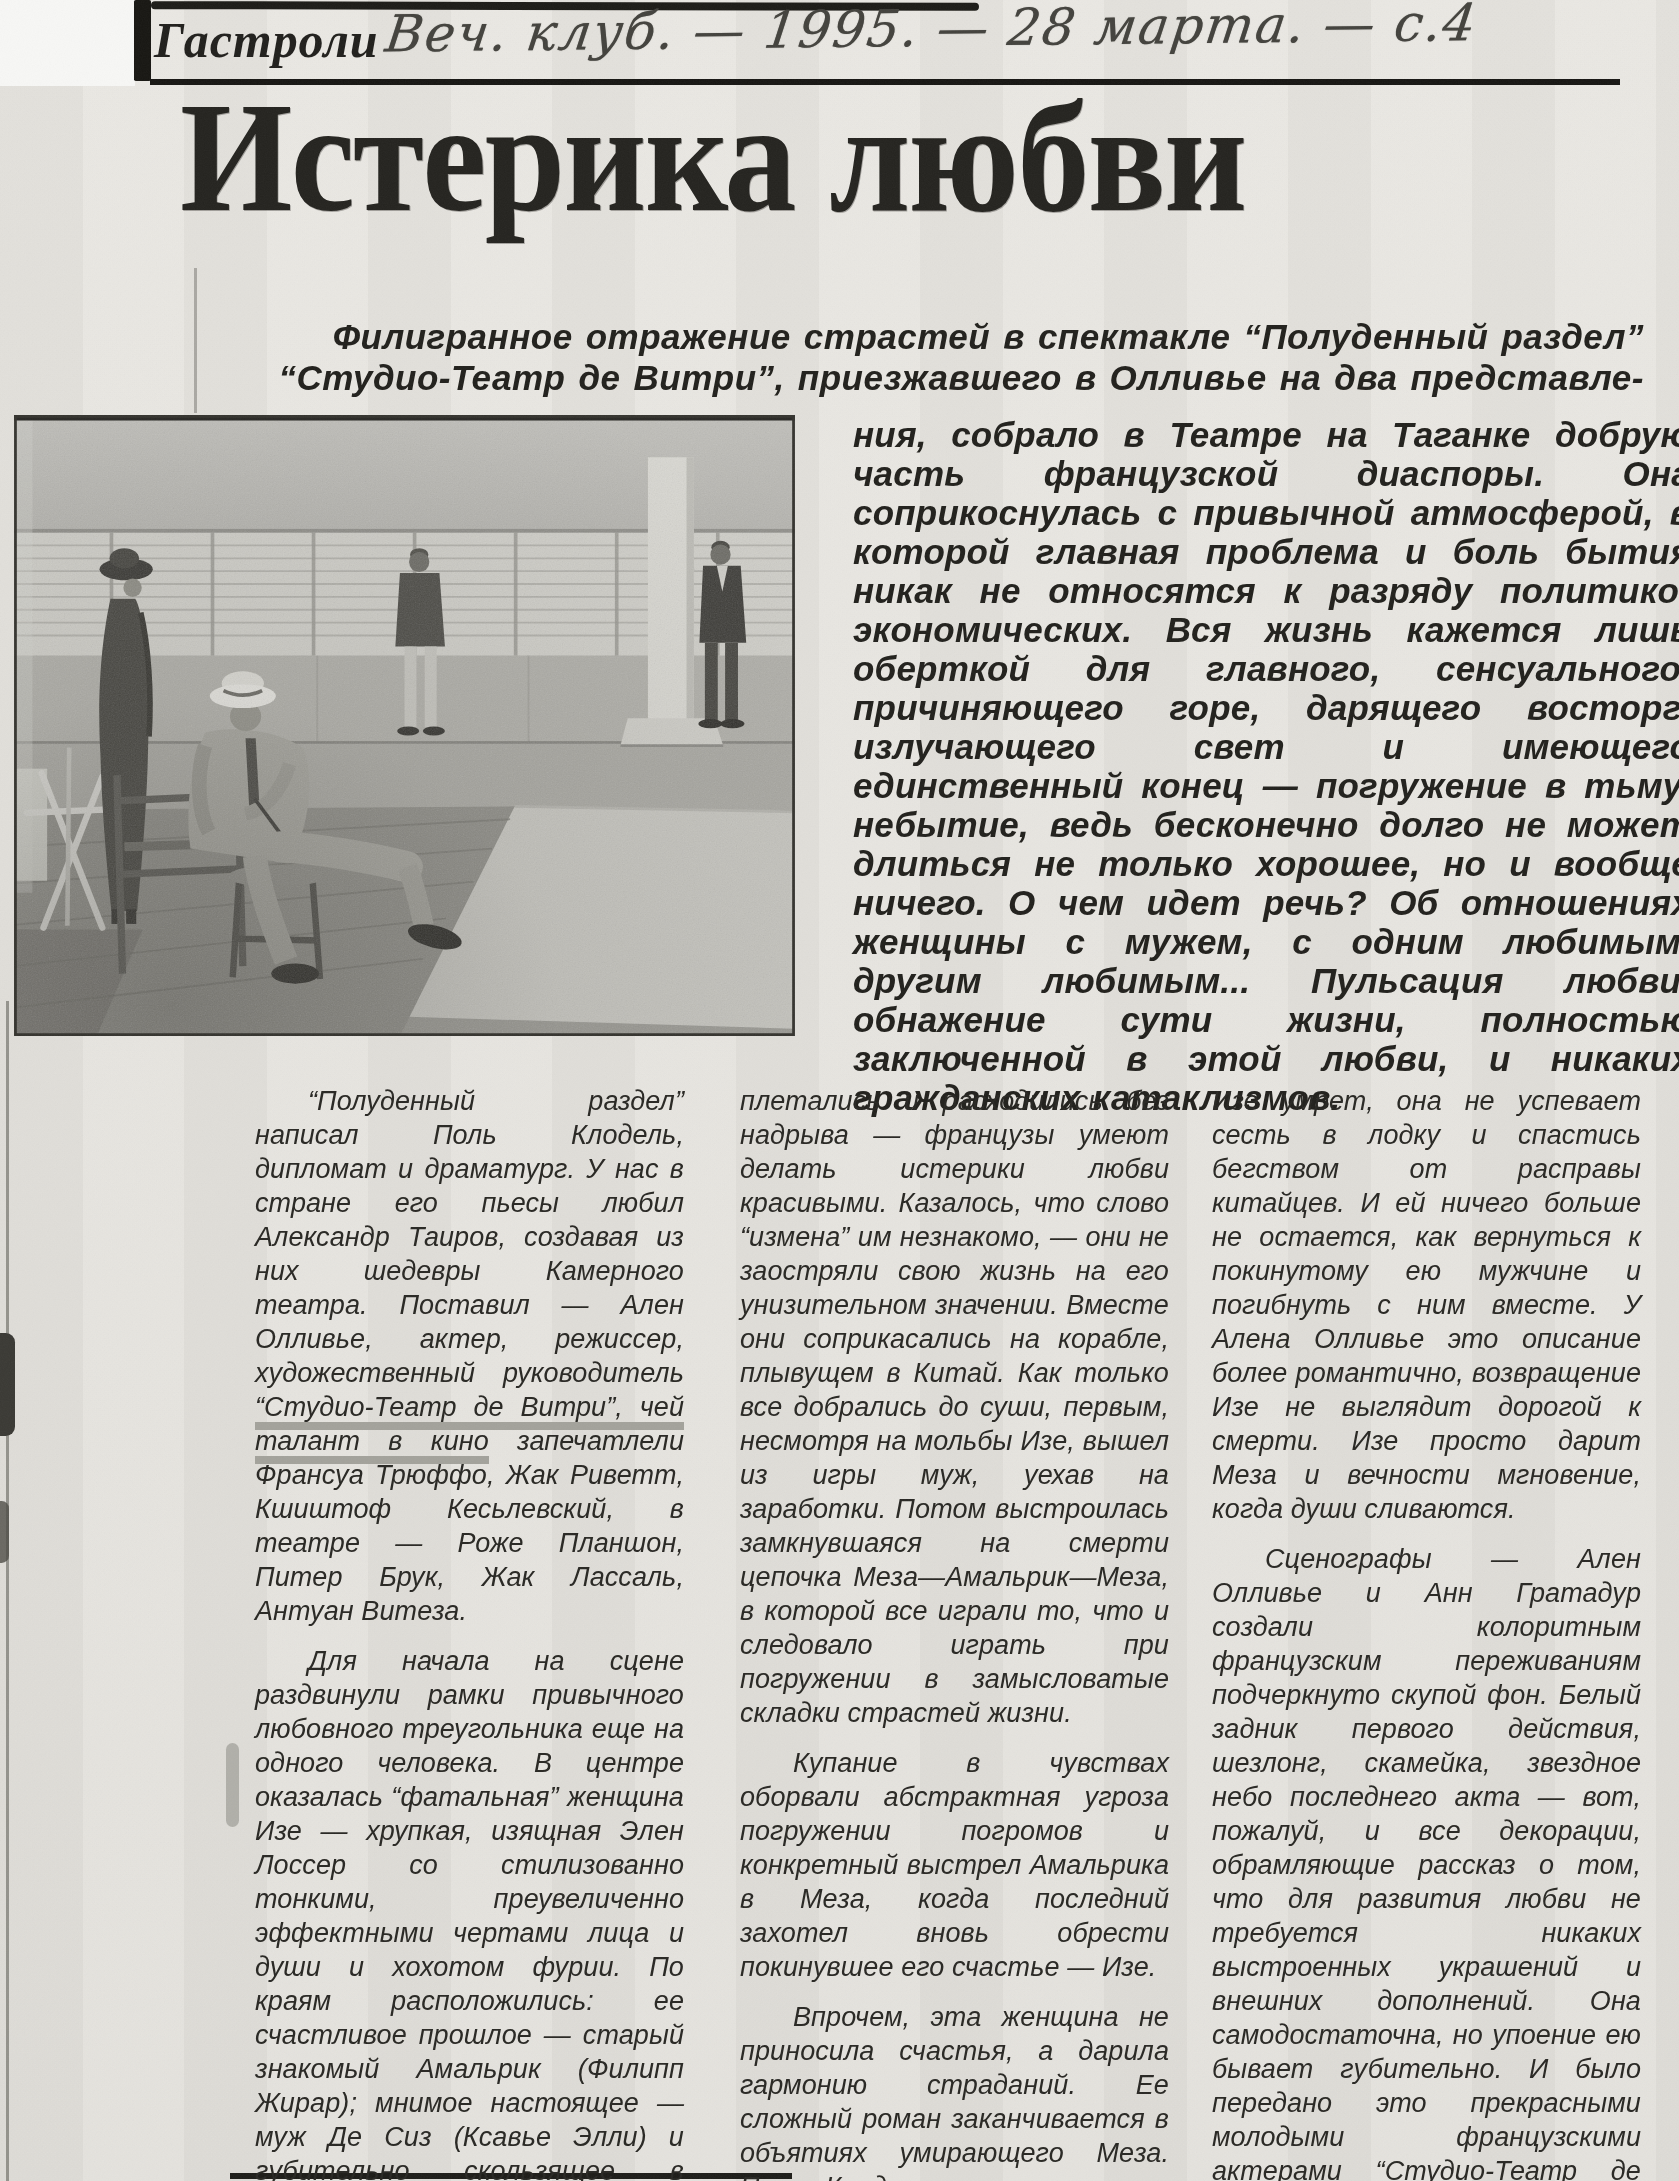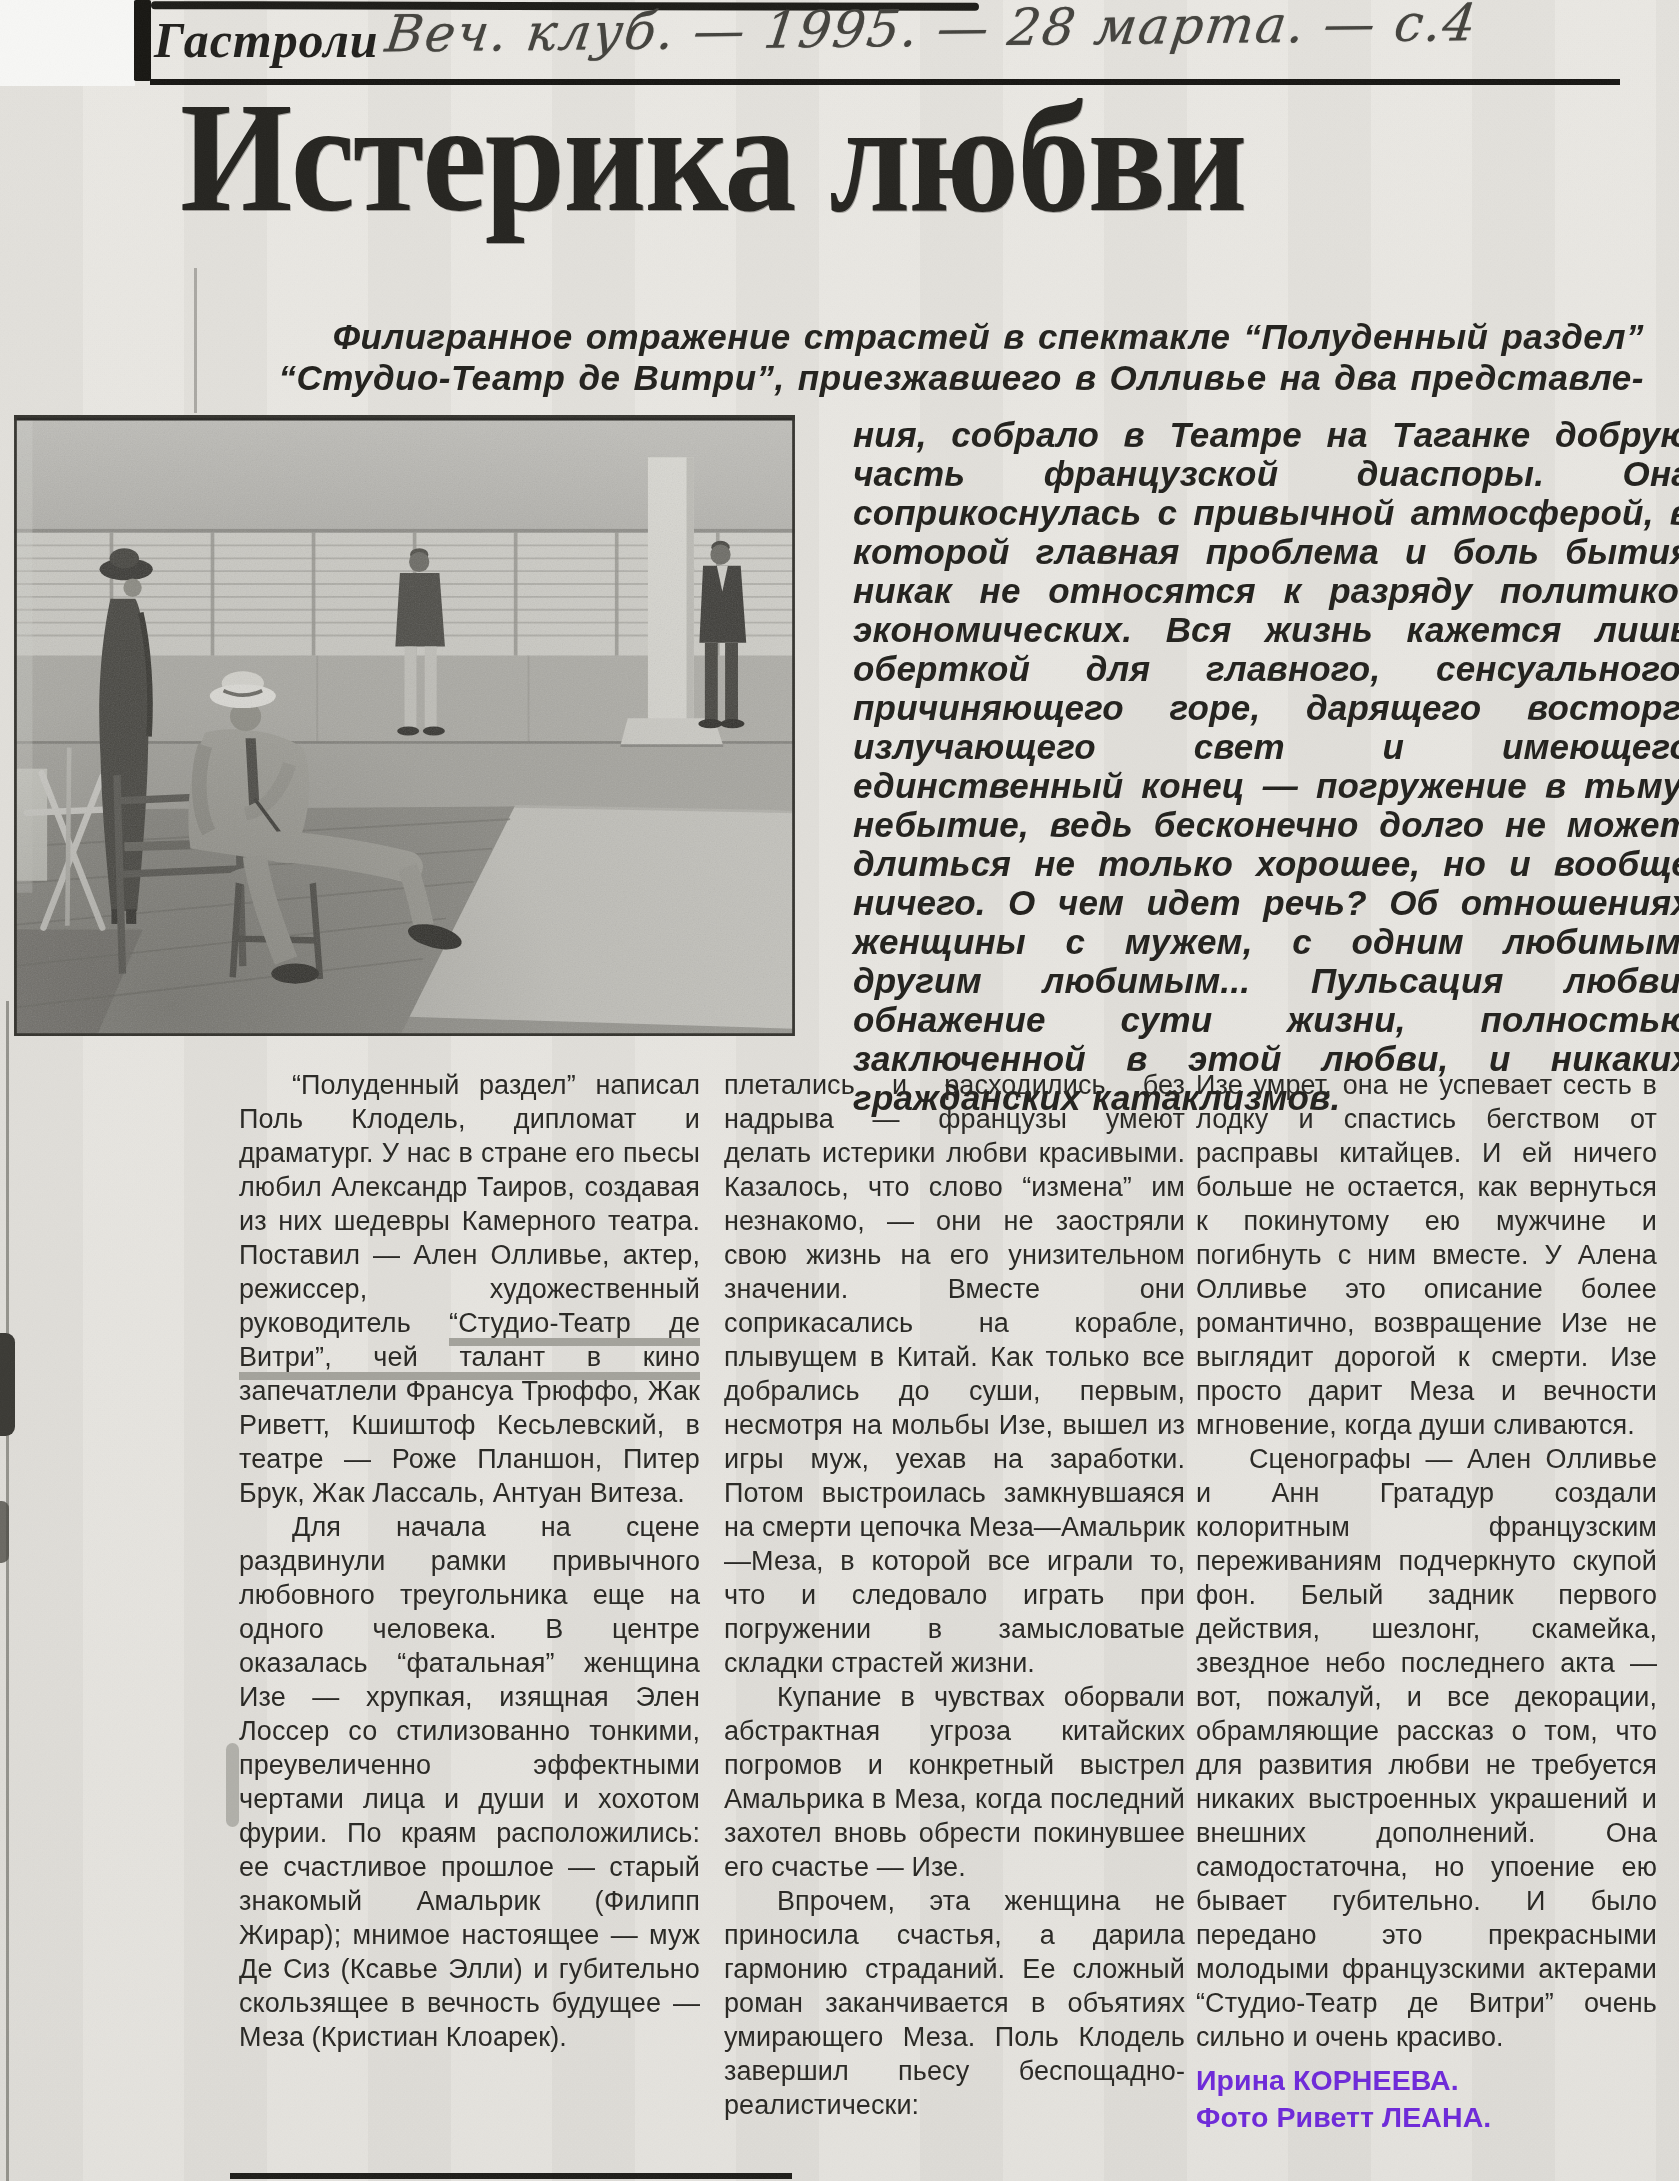--- a/index.html
+++ b/index.html
@@ -68,21 +68,21 @@
   
   .photo-frame{position:absolute;left:13.8px;top:415px;width:781px;height:621px;background:#b3b2ad;}
   .photo-frame svg{display:block;}
 
   
   .bodycol{
     position:absolute;top:1068px;width:461px;
     font-size:27px;line-height:34px;text-align:justify;color:#282723;
     letter-spacing:0.1px;
   }
-  .bodycol p{margin:0;text-indent:53px;}
+  .bodycol p{margin:16px;text-indent:53px;font-style:italic;}
   .bodycol p.cont{text-indent:0;}
   #col1{left:239px;}
   #col2{left:724px;}
   #col3{left:1196px;}
   .underline-pencil{border-bottom:8.3px solid #a3a29b;padding-bottom:0px;}
   .byline{margin-top:8px;font-weight:700;font-size:28.5px;line-height:37px;color:#6d28d9;}
 
   .page-noise{position:absolute;inset:0;pointer-events:none;opacity:.05;}
 </style>
 </head>
@@ -255,21 +255,21 @@
 </svg>
 </div>
 
 <div class="bodycol" id="col1">
   <p><span>“Полуденный раздел” написал Поль Клодель, дипломат и драматург. У нас в стране его пьесы любил Александр Таиров, создавая из них шедевры Камерного театра. Поставил — Ален Олливье, актер, режиссер, художественный руководитель </span><span class="underline-pencil">“Студио-Театр де Витри”, чей талант в кино</span><span> запечатлели Франсуа Трюффо, Жак Риветт, Кшиштоф Кесьлевский, в театре — Роже Планшон, Питер Брук, Жак Лассаль, Антуан Витеза.</span></p>
   <p>Для начала на сцене раздвинули рамки привычного любовного треугольника еще на одного человека. В центре оказалась “фатальная” женщина Изе — хрупкая, изящная Элен Лоссер со стилизованно тонкими, преувеличенно эффектными чертами лица и души и хохотом фурии. По краям расположились: ее счастливое прошлое — старый знакомый Амальрик (Филипп Жирар); мнимое настоящее — муж Де Сиз (Ксавье Элли) и губительно скользящее в вечность будущее — Меза (Кристиан Клоарек).</p>
 </div>
 
 <div class="bodycol" id="col2">
   <p class="cont">плетались и расходились без надрыва — французы умеют делать истерики любви красивыми. Казалось, что слово “измена” им незнакомо, — они не заостряли свою жизнь на его унизительном значении. Вместе они соприкасались на корабле, плывущем в Китай. Как только все добрались до суши, первым, несмотря на мольбы Изе, вышел из игры муж, уехав на заработки. Потом выстроилась замкнувшаяся на смерти цепочка Меза—Амальрик—Меза, в которой все играли то, что и следовало играть при погружении в замысловатые складки страстей жизни.</p>
-  <p>Купание в чувствах оборвали абстрактная угроза китайских погромов и конкретный выстрел Амальрика в Меза, когда последний захотел вновь обрести покинувшее его счастье — Изе.</p>
+  <p>Купание в чувствах оборвали абстрактная угроза погружении погромов и конкретный выстрел Амальрика в Меза, когда последний захотел вновь обрести покинувшее его счастье — Изе.</p>
   <p>Впрочем, эта женщина не приносила счастья, а дарила гармонию страданий. Ее сложный роман заканчивается в объятиях умирающего Меза. Поль Клодель завершил пьесу беспощадно-реалистически:</p>
 </div>
 
 <div class="bodycol" id="col3">
   <p class="cont">Изе умрет, она не успевает сесть в лодку и спастись бегством от расправы китайцев. И ей ничего больше не остается, как вернуться к покинутому ею мужчине и погибнуть с ним вместе. У Алена Олливье это описание более романтично, возвращение Изе не выглядит дорогой к смерти. Изе просто дарит Меза и вечности мгновение, когда души сливаются.</p>
   <p>Сценографы — Ален Олливье и Анн Гратадур создали колоритным французским переживаниям подчеркнуто скупой фон. Белый задник первого действия, шезлонг, скамейка, звездное небо последнего акта — вот, пожалуй, и все декорации, обрамляющие рассказ о том, что для развития любви не требуется никаких выстроенных украшений и внешних дополнений. Она самодостаточна, но упоение ею бывает губительно. И было передано это прекрасными молодыми французскими актерами “Студио-Театр де Витри” очень сильно и очень красиво.</p>
   <div class="byline">
     <div>Ирина КОРНЕЕВА.</div>
     <div>Фото Риветт ЛЕАНА.</div>
   </div>

